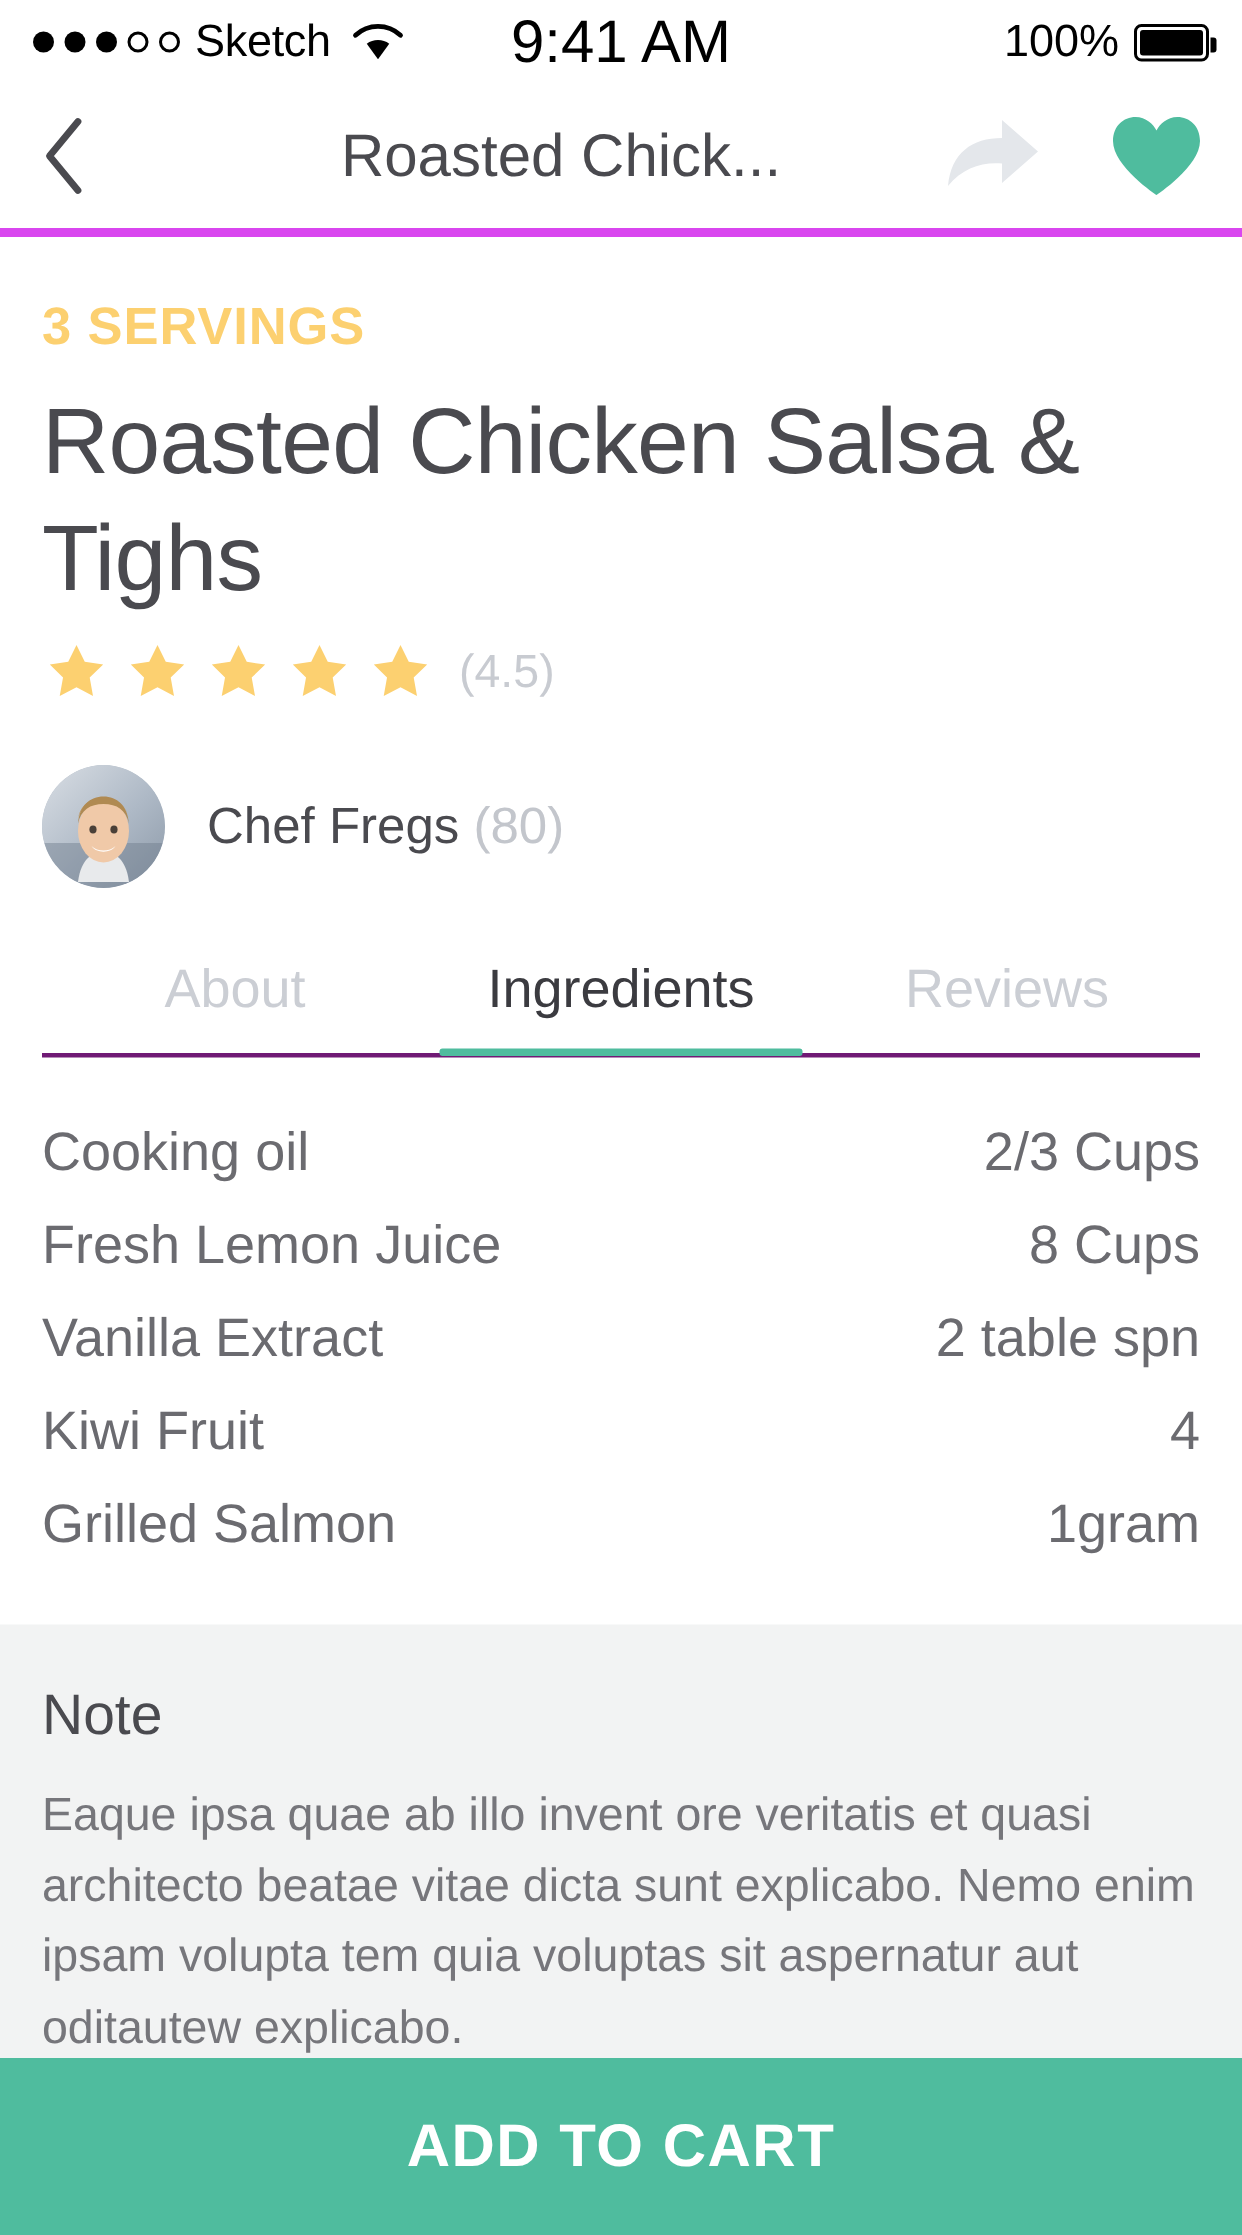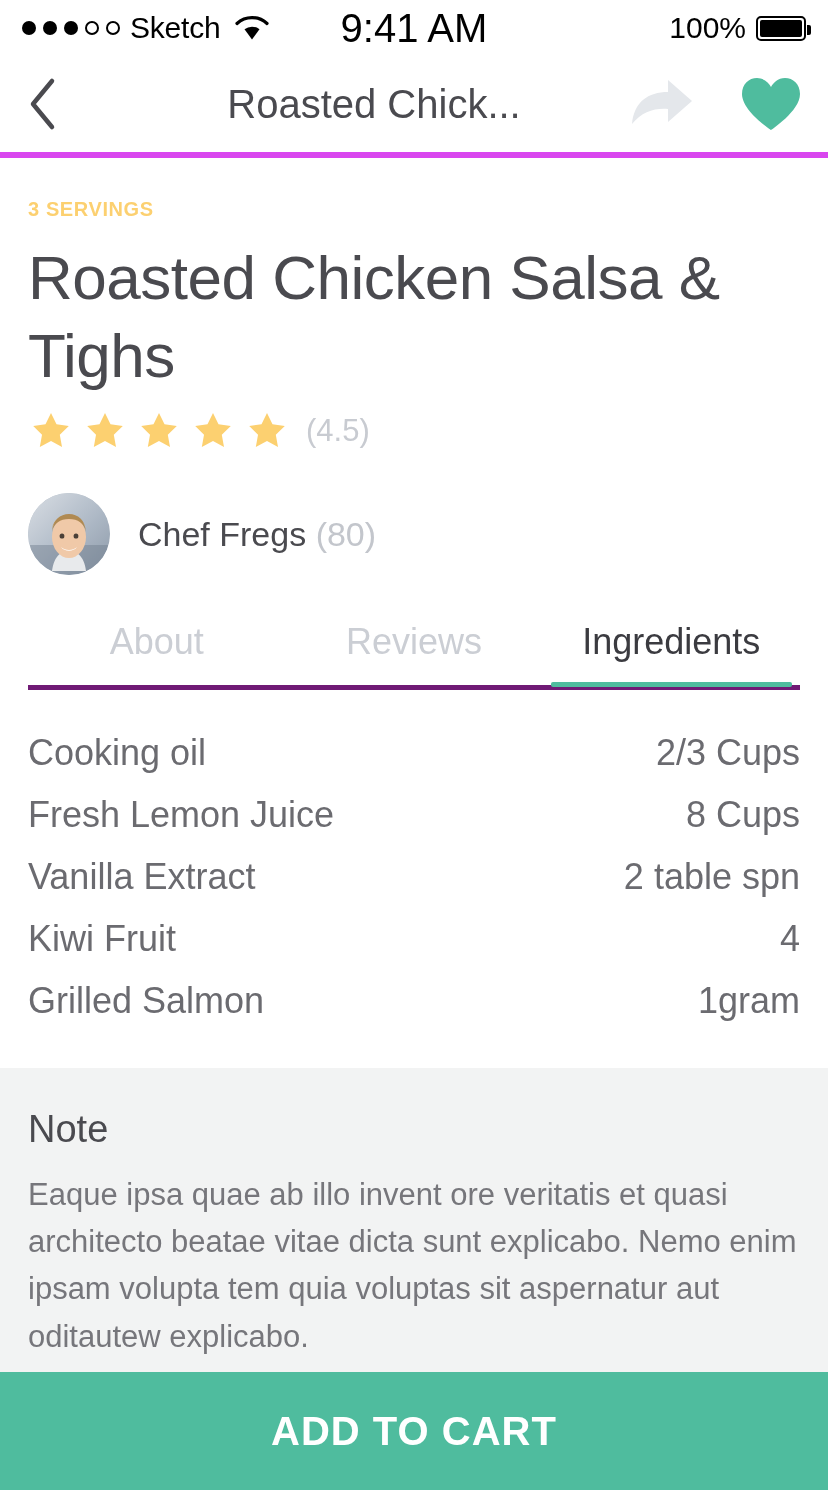--- a/index.html
+++ b/index.html
@@ -72,21 +72,21 @@
   }
   .nav-actions { margin-left: auto; display: flex; align-items: center; gap: 46px; }
   .share-icon { display: block; cursor: pointer; }
   .heart-icon { display: block; cursor: pointer; }
 
   
   .content { flex: 1 1 auto; display: flex; flex-direction: column; min-height: 0; }
 
   .servings {
     margin: 40px 0 0 28px;
-    font-size: 20px; font-weight: 700; letter-spacing: 0.6px;
+    font-size: 35px; font-weight: 700; letter-spacing: 0.6px;
     color: #fcd070;
   }
   .recipe-title {
     margin: 18px 28px 0 28px;
     font-size: 62px; font-weight: 300; line-height: 1.26;
     color: #4a4a4f; letter-spacing: -0.5px;
   }
 
   .meta-row {
     margin: 14px 28px 0 28px;
@@ -103,21 +103,21 @@
     overflow: hidden; flex: 0 0 82px;
     background: #b9c2cc;
   }
   .chef-name { font-size: 34px; color: #4a4a4f; font-weight: 400; }
   .chef-count { color: #c3c6cc; }
 
   
   .tabs {
     margin: 46px 28px 0 28px;
     display: flex;
-    border-bottom: 5px solid #701a75;
+    border-bottom: 3px solid #701a75;
     position: relative;
   }
   .tab {
     flex: 1 1 0;
     text-align: center;
     font-size: 36px;
     padding-bottom: 22px;
     color: #cbced4;
     font-weight: 400;
     cursor: pointer;
@@ -264,22 +264,22 @@
         </svg>
       </div>
       <div class="chef-name">
         <span>Chef Fregs</span>
         <span class="chef-count">(80)</span>
       </div>
     </div>
 
     <div class="tabs">
       <div class="tab">About</div>
+      <div class="tab active">Ingredients</div>
       <div class="tab">Reviews</div>
-      <div class="tab active">Ingredients</div>
     </div>
 
     <div class="ingredients">
       <div class="ing-row">
         <span class="ing-name">Cooking oil</span>
         <span class="ing-amount">2/3 Cups</span>
       </div>
       <div class="ing-row">
         <span class="ing-name">Fresh Lemon Juice</span>
         <span class="ing-amount">8 Cups</span>

